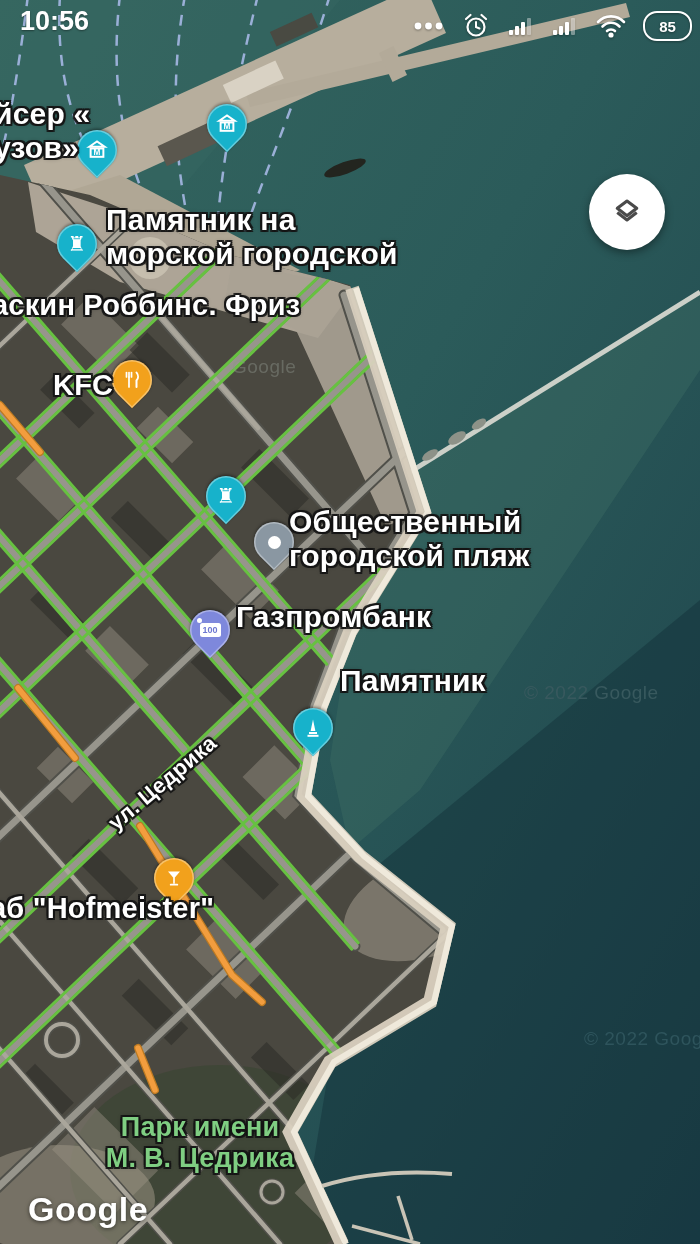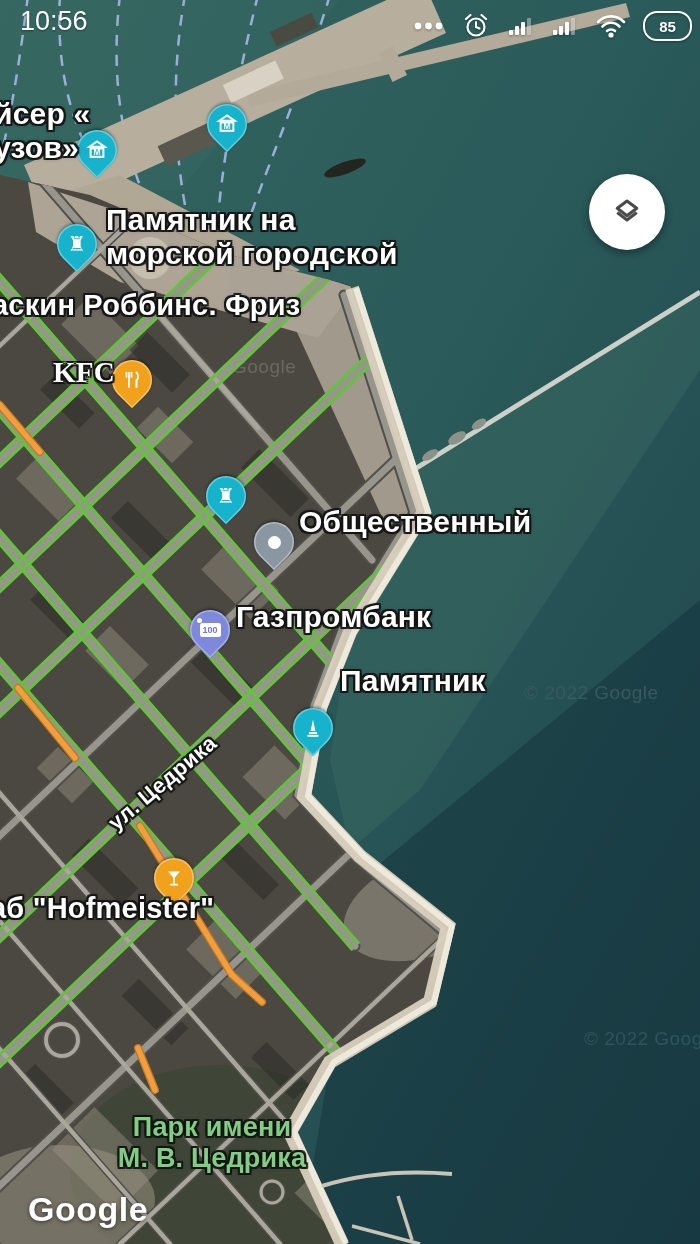--- a/index.html
+++ b/index.html
@@ -34,21 +34,21 @@
   .pin-gray{background:#8a97a2;}
   .pin-bank{background:#7e88dc;}
   .rook-glyph{font-family:"DejaVu Sans",sans-serif;font-size:21px;line-height:21px;}
   .dot-glyph{width:13px;height:13px;border-radius:50%;background:#fff;}
   .bank-card{position:relative;width:21px;height:14px;background:#fff;border-radius:2.5px;
     display:flex;align-items:center;justify-content:center;font-size:9px;font-weight:700;color:#6d77d1;}
   .bank-dot{position:absolute;left:-3px;top:-5px;width:5px;height:5px;border-radius:50%;background:#fff;}
 
   
   #statusbar{position:absolute;left:0;top:0;right:0;height:50px;z-index:30;}
-  #clock{position:absolute;left:20px;top:6px;font-size:27px;font-weight:400;color:#fff;
+  #clock{position:absolute;left:20px;top:6px;font-size:27px;font-weight:700;color:#fff;
     text-shadow:0 1px 2px rgba(0,0,0,.4);}
   #sb-icons{position:absolute;right:8px;top:11px;display:flex;align-items:center;gap:16px;
     filter:drop-shadow(0 1px 1px rgba(0,0,0,.35));}
   .battery{width:45px;height:26px;border:2.5px solid #fff;border-radius:14px;
     display:flex;align-items:center;justify-content:center;color:#fff;font-size:15px;font-weight:700;}
 
   
   #layersBtn{position:absolute;left:589px;top:174px;width:76px;height:76px;border-radius:50%;
     background:#fff;box-shadow:0 3px 8px rgba(0,0,0,.4);display:flex;align-items:center;justify-content:center;
     z-index:25;cursor:pointer;}
@@ -332,31 +332,32 @@
 
   <div class="maplabel sz30" style="left:-6px;top:97px;">
     <div>йсер «</div>
     <div>узов»</div>
   </div>
   <div class="maplabel sz30" style="left:106px;top:203px;">
     <div>Памятник на</div>
     <div>морской городской</div>
   </div>
   <div class="maplabel sz29" style="left:-8px;top:289px;">аскин Роббинс. Фриз</div>
-  <div class="maplabel sz29" style="left:53px;top:356px;font-family:Liberation Serif, serif;">KFC</div>
-  <div class="maplabel sz30" style="left:299px;top:505px;">
+  <div class="maplabel sz29" style="left:53px;top:369px;">KFC</div>
+  <div class="maplabel sz30" style="left:289px;top:505px;">
     <div>Общественный</div>
+    <div>городской пляж</div>
   </div>
   <div class="maplabel sz30" style="left:236px;top:600px;">Газпромбанк</div>
   <div class="maplabel sz30" style="left:340px;top:664px;">
     <div>Памятник</div>
   </div>
   <div class="maplabel street-label" style="left:96px;top:770px;">ул. Цедрика</div>
   <div class="maplabel sz29" style="left:-10px;top:892px;">аб "Hofmeister"</div>
-  <div class="maplabel sz27 green-label" style="left:112px;top:1112px;width:200px;text-align:center;">
+  <div class="maplabel sz27 green-label" style="left:100px;top:1112px;width:200px;text-align:center;">
     <div>Парк имени</div>
     <div>М. В. Цедрика</div>
   </div>
 
   <div id="layersBtn">
     <svg width="34" height="34" viewBox="0 0 28 28" fill="none" stroke="#4a4a4a" stroke-width="2.6" stroke-linejoin="round">
       <path d="M14 5 L22 11 L14 17 L6 11 Z"></path>
       <path d="M6 14.5 L14 20.5 L22 14.5"></path>
     </svg>
   </div>

